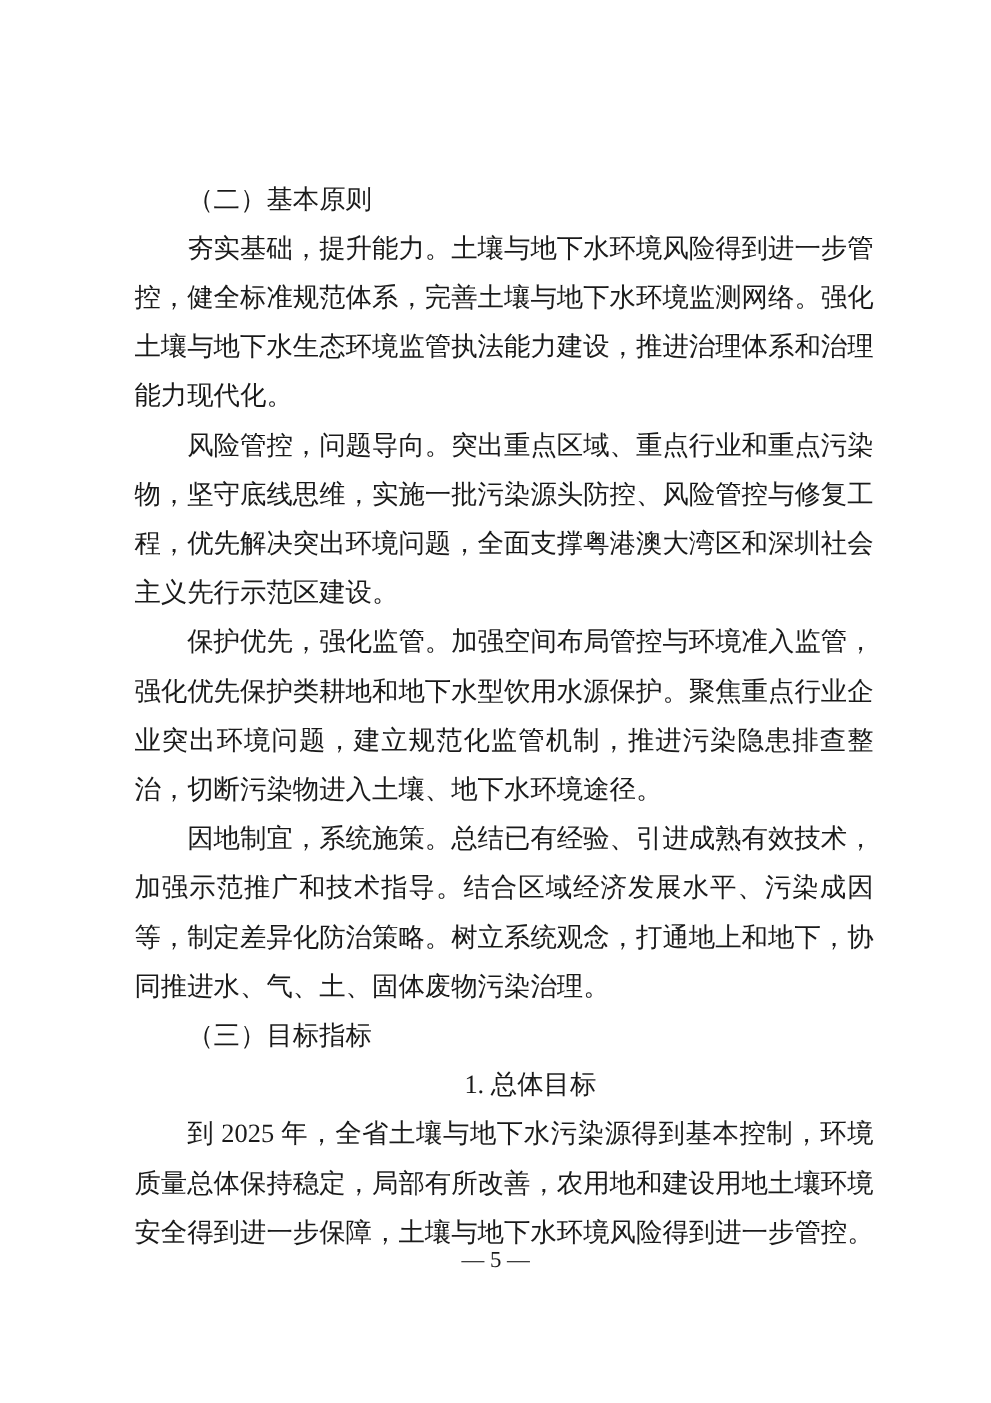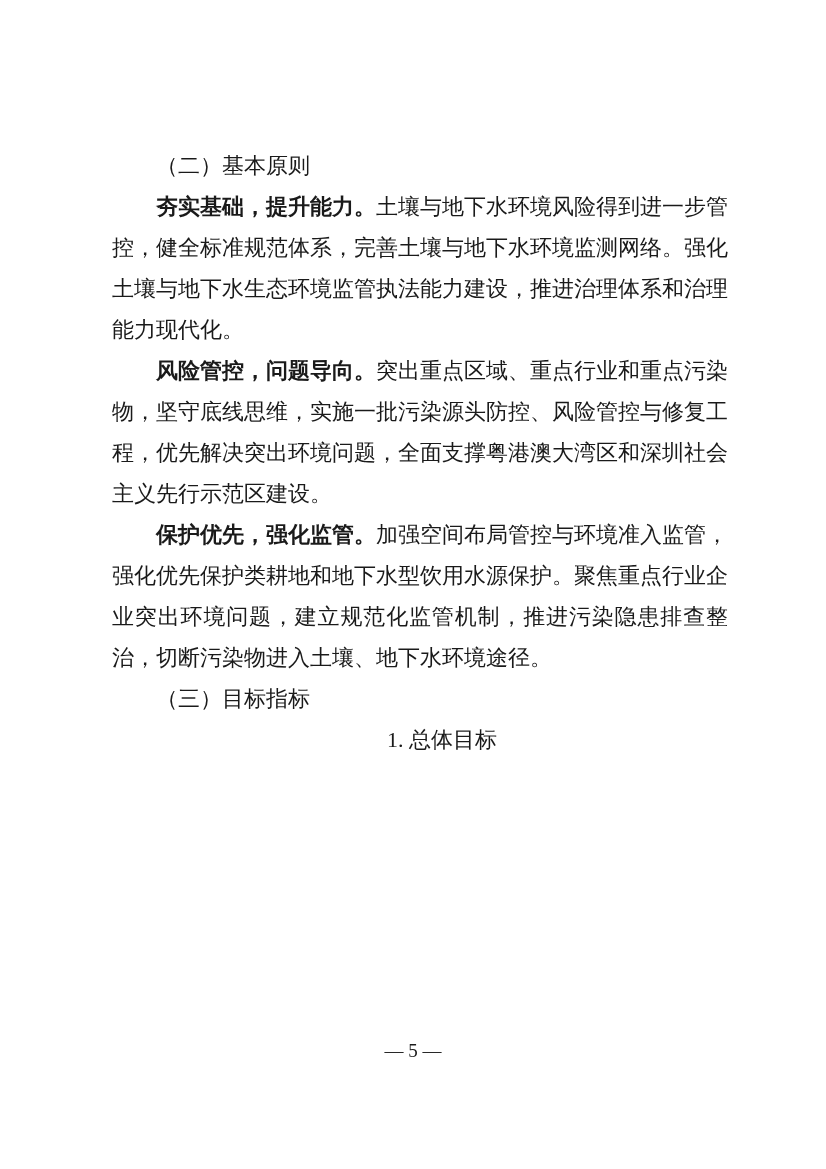--- a/index.html
+++ b/index.html
@@ -44,21 +44,21 @@
   }
   .section-heading {
     font-weight: bold;
     text-align: left;
   }
   .sub-heading {
     font-weight: bold;
     text-align: center;
   }
   .para-lead {
-    font-weight: bold;
+    font-weight: normal;
   }
   .footer {
     position: absolute;
     left: 0;
     top: 1039px;
     width: 826px;
     text-align: center;
     font-size: 19px;
     line-height: 24px;
     color: #1a1a1a;
@@ -72,23 +72,25 @@
   <div class="content">
 
     <h2 class="section-heading">（二）基本原则</h2>
 
     <p class="para"><span class="para-lead">夯实基础，提升能力。</span><span>土壤与地下水环境风险得到进一步管控，健全标准规范体系，完善土壤与地下水环境监测网络。强化土壤与地下水生态环境监管执法能力建设，推进治理体系和治理能力现代化。</span></p>
 
     <p class="para"><span class="para-lead">风险管控，问题导向。</span><span>突出重点区域、重点行业和重点污染物，坚守底线思维，实施一批污染源头防控、风险管控与修复工程，优先解决突出环境问题，全面支撑粤港澳大湾区和深圳社会主义先行示范区建设。</span></p>
 
     <p class="para"><span class="para-lead">保护优先，强化监管。</span><span>加强空间布局管控与环境准入监管，强化优先保护类耕地和地下水型饮用水源保护。聚焦重点行业企业突出环境问题，建立规范化监管机制，推进污染隐患排查整治，切断污染物进入土壤、地下水环境途径。</span></p>
 
+    <p class="para"><span class="para-lead">因地制宜，系统施策。</span><span>总结已有经验、引进成熟有效技术，加强示范推广和技术指导。结合区域经济发展水平、污染成因等，制定差异化防治策略。树立系统观念，打通地上和地下，协同推进水、气、土、固体废物污染治理。</span></p>
 
     <h2 class="section-heading">（三）目标指标</h2>
 
     <h3 class="sub-heading">1. 总体目标</h3>
 
+    <p class="para"><span>到 2025 年，全省土壤与地下水污染源得到基本控制，环境质量总体保持稳定，局部有所改善，农用地和建设用地土壤环境安全得到进一步保障，土壤与地下水环境风险得到进一步管控。</span></p>
 
   </div>
 
   <div class="footer">— 5 —</div>
 
 </div>
 
 </body></html>

